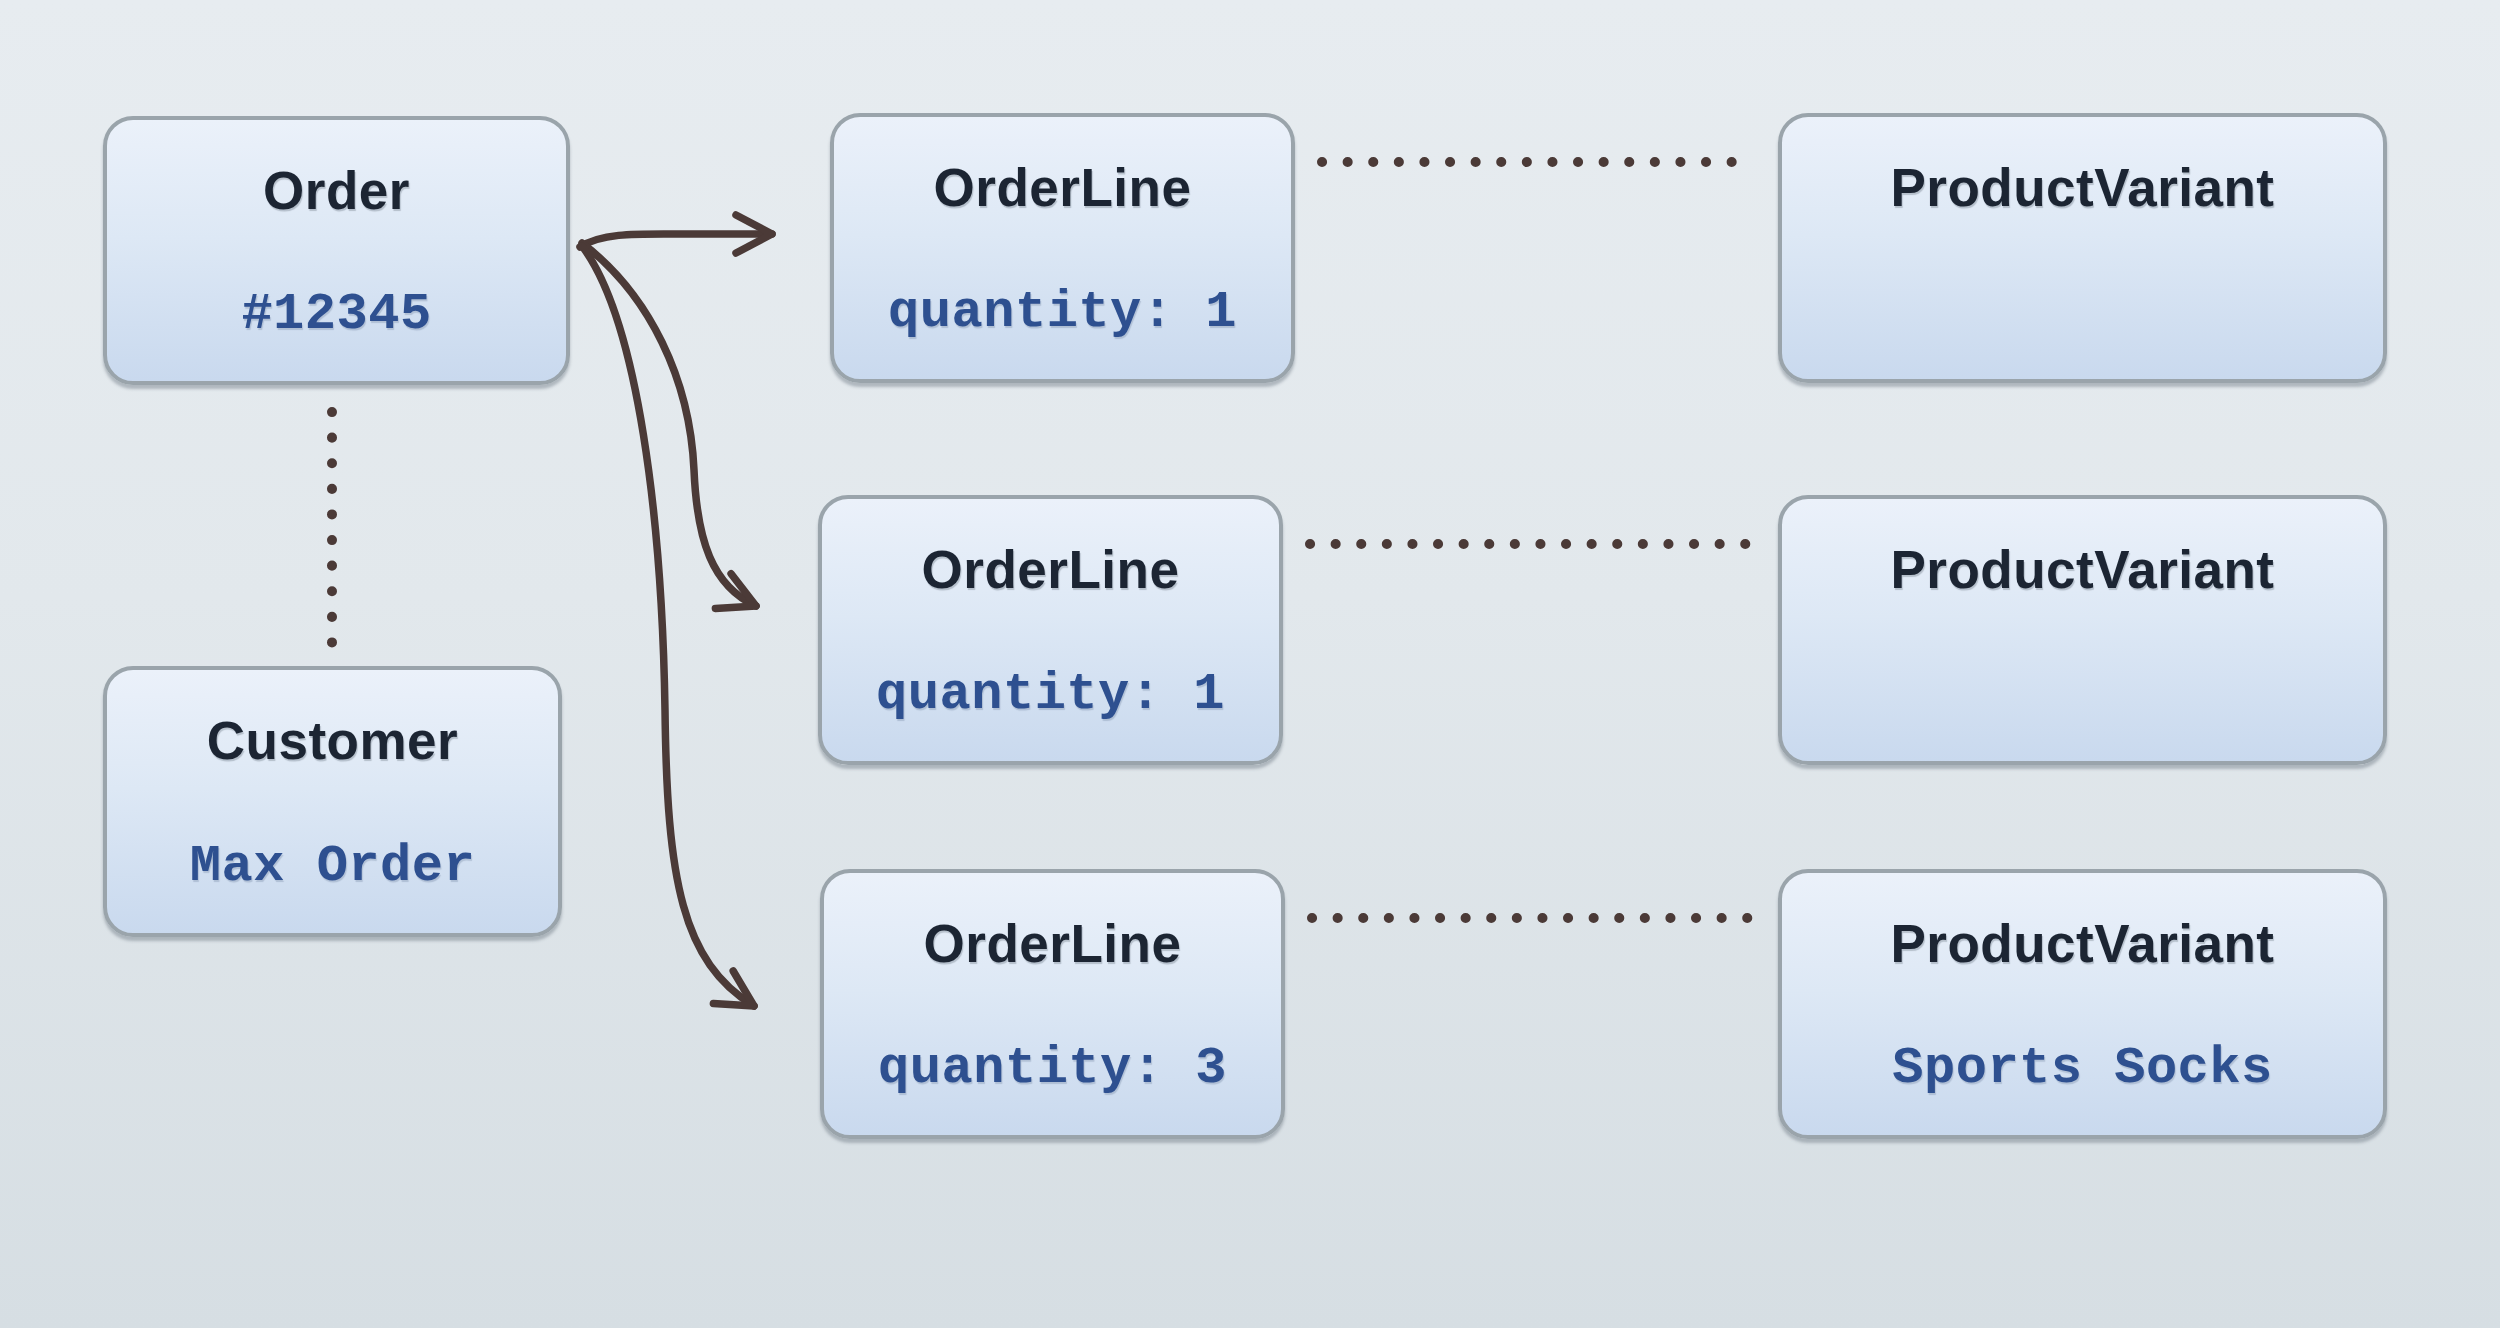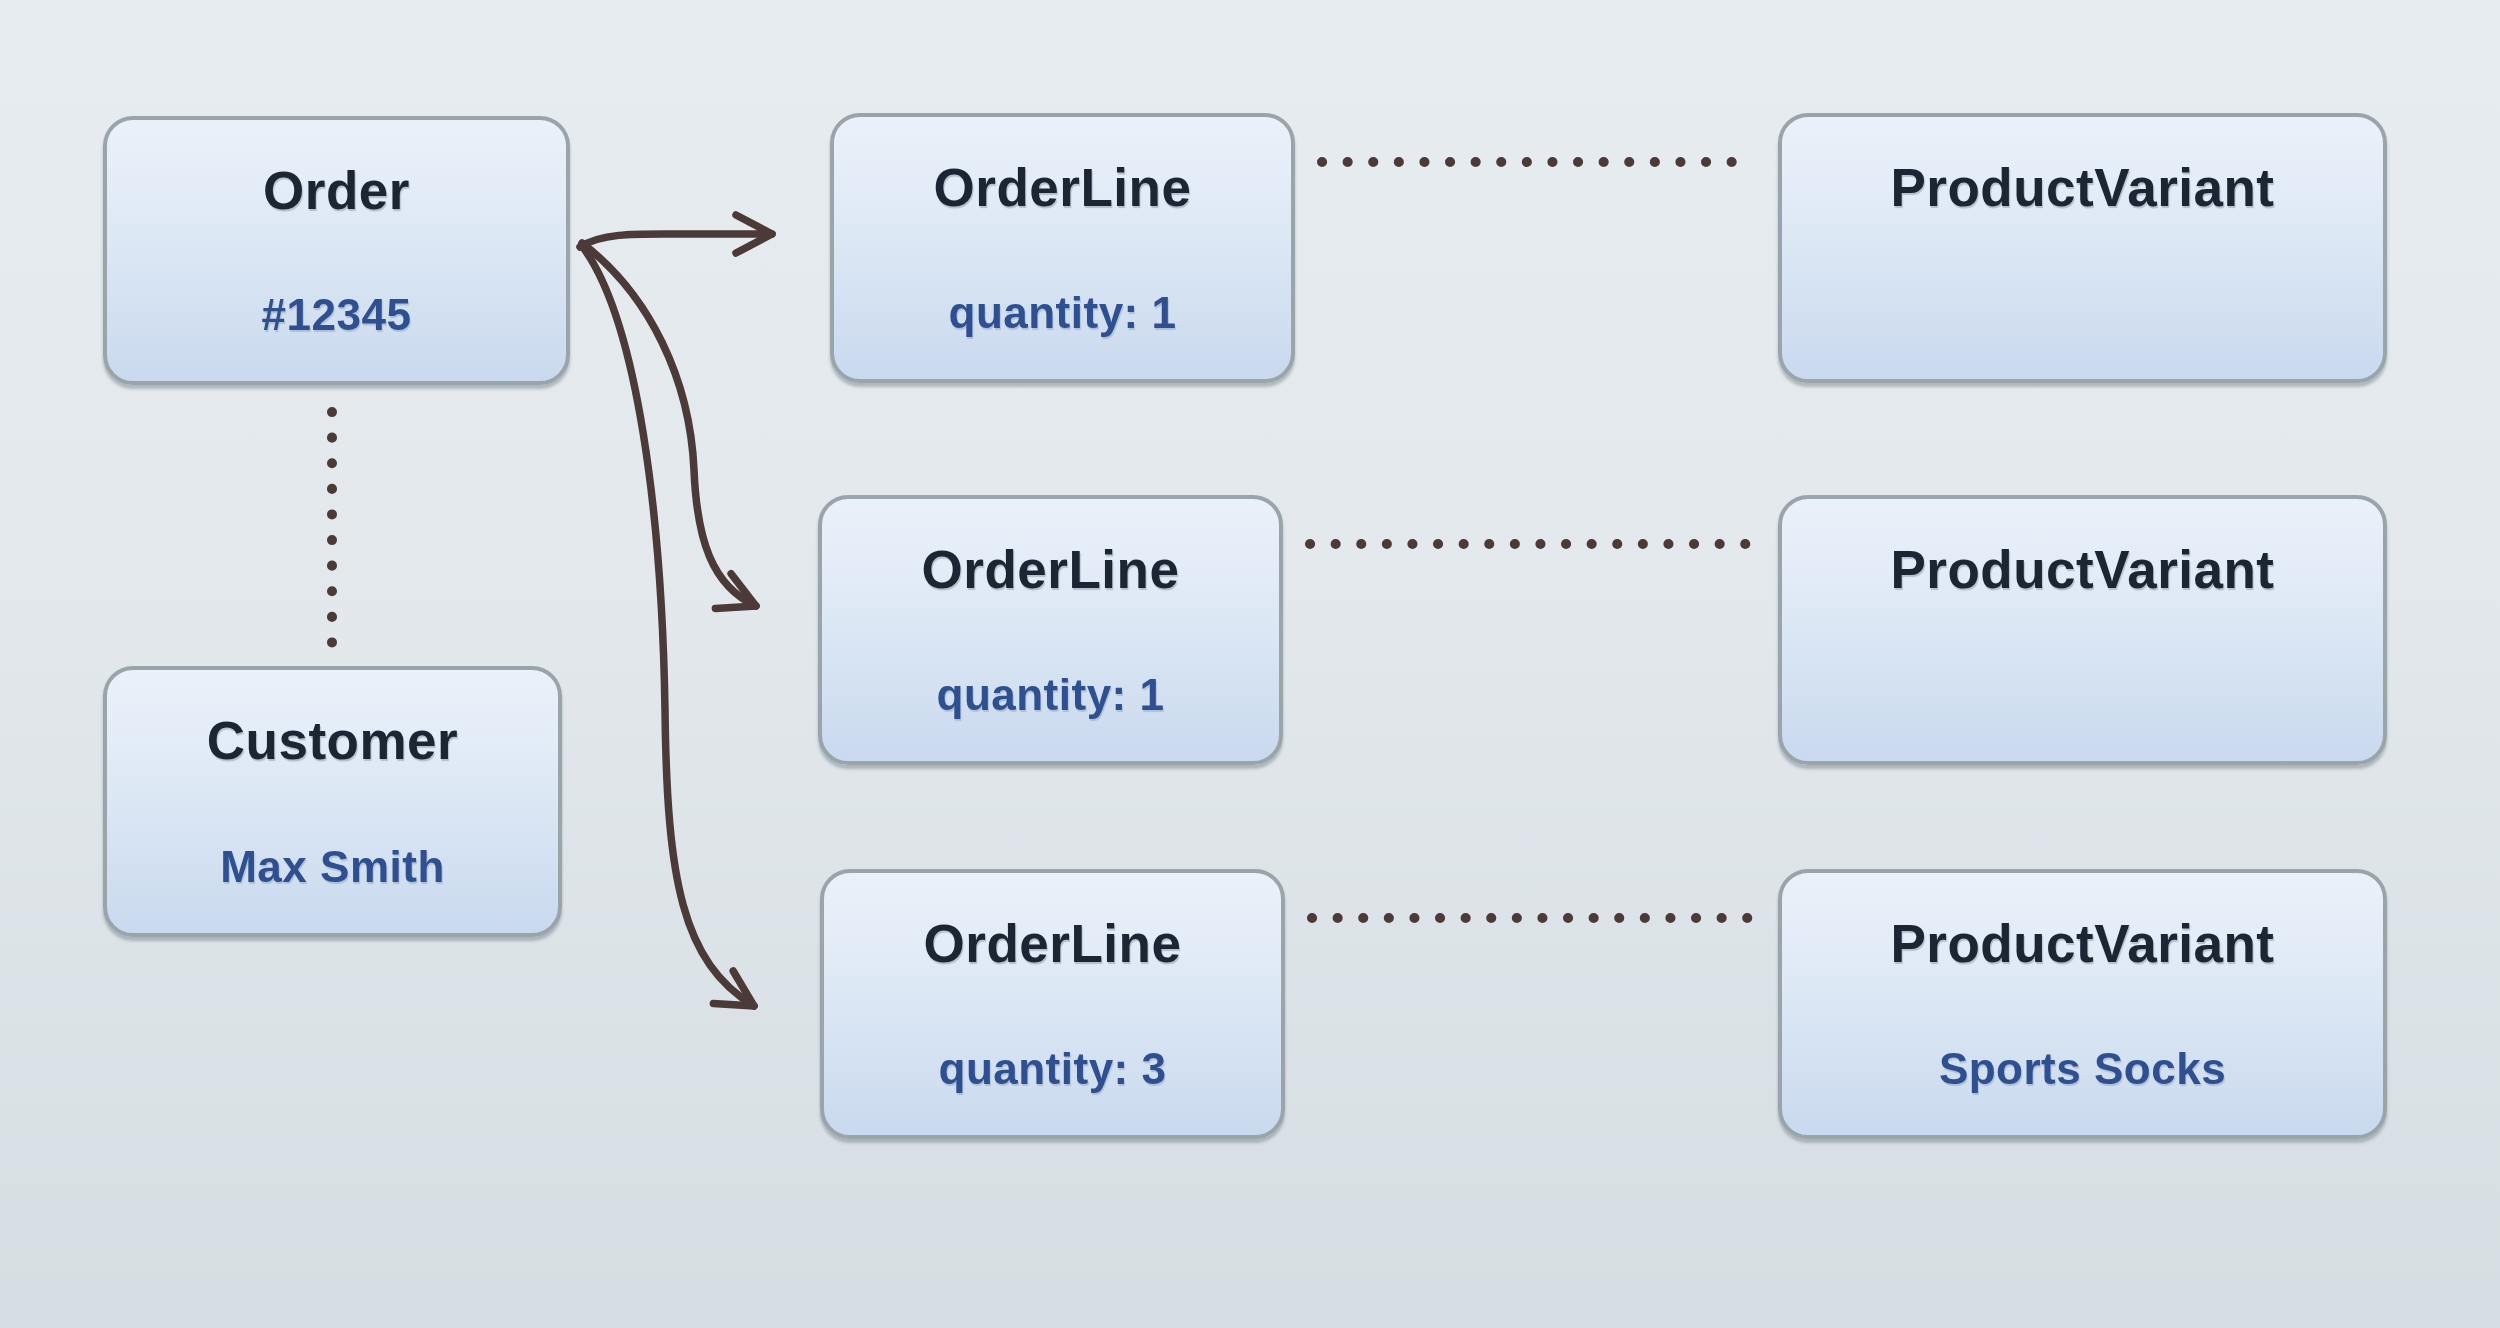--- a/index.html
+++ b/index.html
@@ -38,27 +38,28 @@
   .node .title {
     font-size: 53px;
     font-weight: bold;
     line-height: 54px;
     color: var(--title-text, #1c2533);
     letter-spacing: 0.5px;
     text-shadow: 1px 2px 1px rgba(25,35,50,0.22);
     white-space: nowrap;
   }
   .node .value {
-    font-size: 44px;
+    font-size: 52px;
     font-weight: bold;
     line-height: 53px;
     color: var(--value-text, #2e5090);
     letter-spacing: 0.5px;
     text-shadow: 1px 2px 1px rgba(30,50,90,0.18);
     white-space: nowrap;
+    font-family: Liberation Mono, monospace;
   }
   
   #node-order     { left: 103px;  top: 116px; width: 467px; height: 269px; }
   #node-customer  { left: 103px;  top: 666px; width: 459px; height: 271px; }
   #node-orderline1{ left: 830px;  top: 113px; width: 465px; height: 270px; }
   #node-orderline2{ left: 818px;  top: 495px; width: 465px; height: 270px; }
   #node-orderline3{ left: 820px;  top: 869px; width: 465px; height: 270px; }
   #node-variant1  { left: 1778px; top: 113px; width: 609px; height: 270px; }
   #node-variant2  { left: 1778px; top: 495px; width: 609px; height: 270px; }
   #node-variant3  { left: 1778px; top: 869px; width: 609px; height: 270px; }
@@ -101,21 +102,21 @@
     <path class="dotted-path" d="M 1312 918 L 1752 918"></path>
   </svg>
 
   <div class="node" id="node-order">
     <div class="title">Order</div>
     <div class="value">#12345</div>
   </div>
 
   <div class="node" id="node-customer">
     <div class="title">Customer</div>
-    <div class="value">Max Smith</div>
+    <div class="value">Max Order</div>
   </div>
 
   <div class="node" id="node-orderline1">
     <div class="title">OrderLine</div>
     <div class="value">quantity: 1</div>
   </div>
 
   <div class="node" id="node-orderline2">
     <div class="title">OrderLine</div>
     <div class="value">quantity: 1</div>

